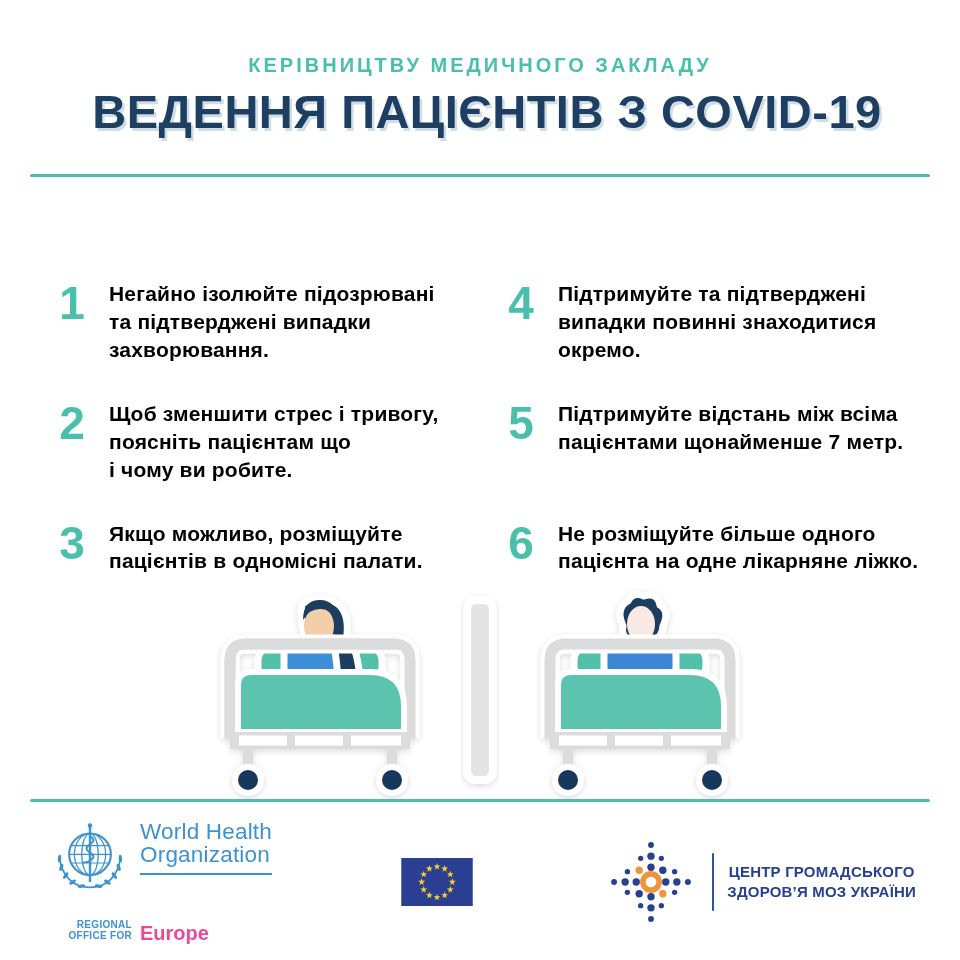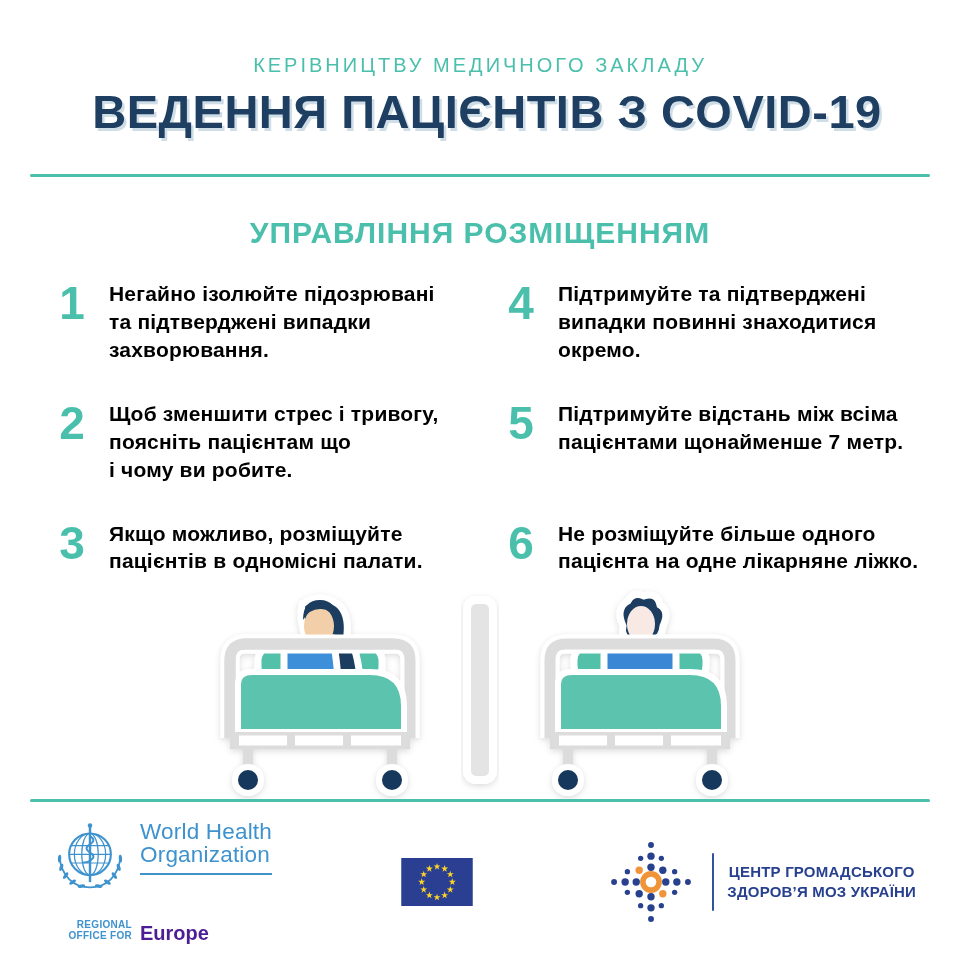--- a/index.html
+++ b/index.html
@@ -3,21 +3,21 @@
 <meta charset="utf-8">
 <style>
   html,body{margin:0;padding:0;background:#e8e8e8;}
   .poster{
     position:relative;width:960px;height:960px;background:#ffffff;
     font-family:"Liberation Sans", sans-serif;overflow:hidden;margin:0 auto;
   }
   
   .kicker{
     position:absolute;top:54px;left:0;width:100%;text-align:center;
-    color:#4ABFAC;font-size:20px;font-weight:400;letter-spacing:3px;
+    color:#4ABFAC;font-size:20px;font-weight:700;letter-spacing:3px;
   }
   .main-title{
     position:absolute;top:84px;left:0;width:100%;text-align:center;
     color:#1F3F62;font-size:47px;font-weight:800;letter-spacing:0.5px;
     text-shadow:2.5px 2.5px 0 rgba(168,193,212,0.55);
     padding-left:7px;
   }
   .rule{position:absolute;left:30px;right:30px;height:3px;background:#4ABFAC;border-radius:2px;}
   .rule1{top:174px;}
   .rule2{top:799px;}
@@ -50,21 +50,21 @@
   .who{display:grid;grid-template-columns:82px auto;column-gap:8px;align-items:center;}
   .who-emblem{grid-row:1/3;}
   .who-name{
     color:#3E92CE;font-weight:400;font-size:22.5px;line-height:1.04;
     border-bottom:2px solid #3E92CE;padding-bottom:7px;letter-spacing:0.2px;
   }
   .who-regional{
     color:#3E92CE;font-size:10px;font-weight:700;letter-spacing:0.3px;
     text-align:right;margin-top:6px;
   }
-  .who-europe{color:#4c1d95;font-size:20px;font-weight:700;margin-top:12px;}
+  .who-europe{color:#ec4899;font-size:20px;font-weight:700;margin-top:12px;}
   .eu{display:flex;align-items:center;gap:15px;}
   .eu-text{color:#2D4DA3;font-weight:800;letter-spacing:0.5px;}
   .eu-line1{font-size:22px;line-height:1.05;}
   .eu-line2{font-size:36px;line-height:1.0;}
   .phc{display:flex;align-items:center;gap:13px;}
   .phc-bar{width:2.5px;height:58px;background:#33529E;border-radius:2px;}
   .phc-text{
     color:#27418F;font-weight:800;font-size:15px;line-height:1.35;letter-spacing:0.2px;
     white-space:pre-line;
     text-align:center;
@@ -72,21 +72,20 @@
 </style>
 </head>
 <body>
 
 <div class="poster">
 
   <div class="kicker">КЕРІВНИЦТВУ МЕДИЧНОГО ЗАКЛАДУ</div>
   <div class="main-title">ВЕДЕННЯ ПАЦІЄНТІВ З COVID-19</div>
   <div class="rule rule1"></div>
 
-  <div class="section-title">УПРАВЛІННЯ РОЗМІЩЕННЯМ</div>
 
   <div class="grid">
     <div class="item">
       <div class="num">1</div>
       <div class="txt">Негайно ізолюйте підозрювані
 та підтверджені випадки
 захворювання.</div>
     </div>
     <div class="item">
       <div class="num">2</div>

